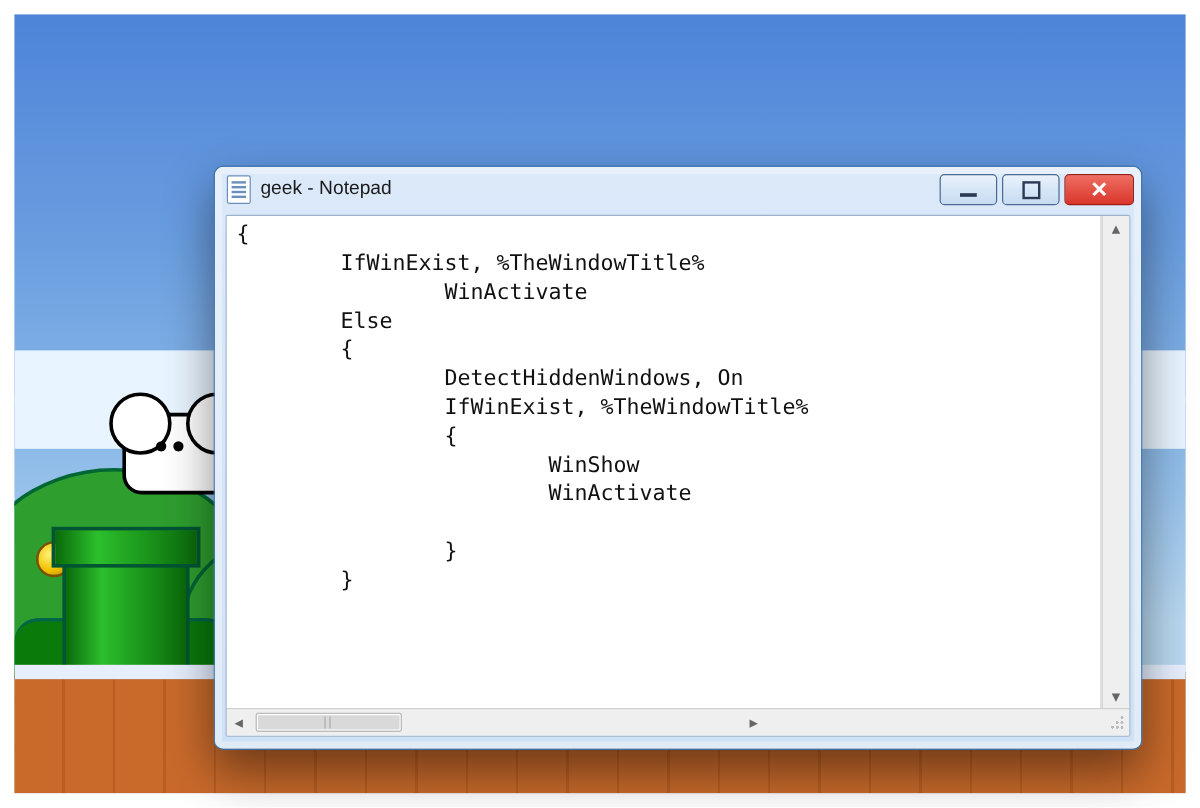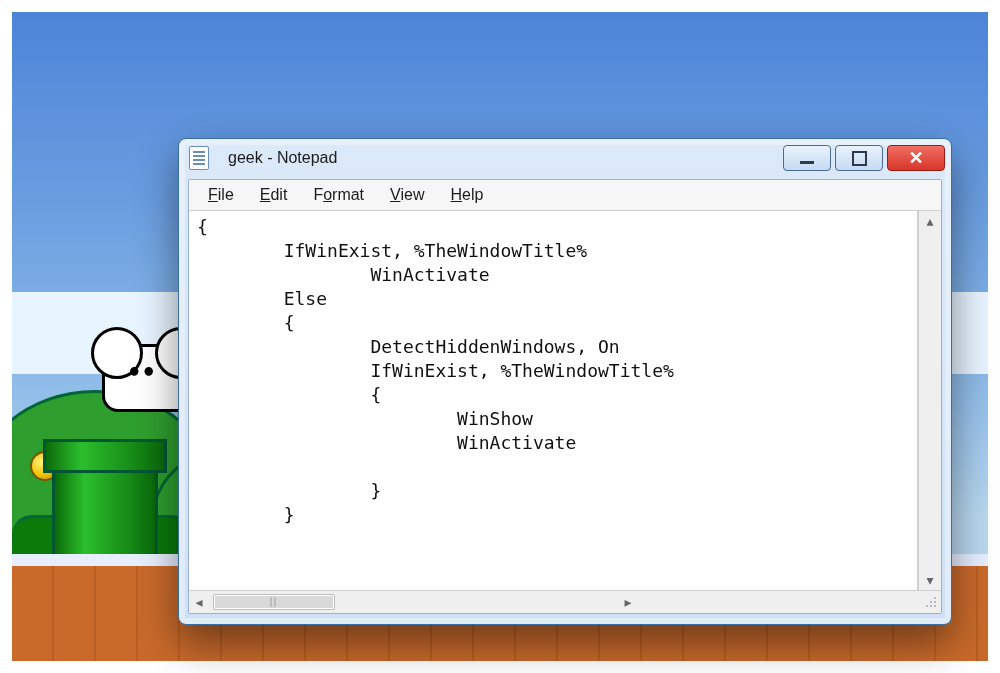--- a/index.html
+++ b/index.html
@@ -29,21 +29,21 @@
     background:repeating-linear-gradient(90deg,#c96a2b 0 40px,#b85e22 40px 42px),
                repeating-linear-gradient(0deg,#c96a2b 0 36px,#b85e22 36px 38px);
     border-top:6px solid #8a3f12;}
   .ground:before{content:"";position:absolute;left:0;right:0;top:-12px;height:12px;background:#e7efff;}
 
   
   .window{position:absolute;left:178px;top:138px;width:772px;height:485px;
     border:1px solid #3b6ea5;border-radius:8px;
     background:linear-gradient(#dbe9f9,#cfe1f5);
     box-shadow:0 18px 40px rgba(0,0,0,.45),0 0 0 6px rgba(255,255,255,.35) inset;}
-  .titlebar{position:relative;height:38px;display:flex;align-items:center;padding:0 6px 0 10px;gap:11px;}
+  .titlebar{position:relative;height:38px;display:flex;align-items:center;padding:0 6px 0 10px;}
   .app-icon{width:18px;height:22px;background:#fff;border:1px solid #6a8fbd;border-radius:2px;position:relative;margin-right:8px}
   .app-icon:after{content:"";position:absolute;left:3px;right:3px;top:4px;height:2px;background:#6a8fbd;box-shadow:0 4px 0 #6a8fbd,0 8px 0 #6a8fbd,0 12px 0 #6a8fbd}
   .title{font-size:16px;color:#1b1b1b}
   .winbtns{margin-left:auto;display:flex;gap:4px}
   .winbtn{width:46px;height:24px;border:1px solid #4a6a93;border-radius:4px;
     background:linear-gradient(#e9f2fc,#c6dbf2);display:flex;align-items:center;justify-content:center;
     font:700 16px/1 Arial;color:#2b3a52;cursor:default}
   .winbtn.close{width:56px;background:linear-gradient(#ef6e63,#d9362b);border-color:#9c1c13;color:#fff}
   .winbtn .sq{width:11px;height:11px;border:2px solid #2b3a52}
   .winbtn .mn{width:14px;height:0;border-top:3px solid #2b3a52;margin-top:8px}
@@ -104,27 +104,20 @@
         <div class="winbtn" title="Maximize">
             <div class="sq"></div>
           </div>
         <div class="winbtn close" title="Close">
             <span>✕</span>
           </div>
       </div>
     </div>
 
     <div class="chrome-inner">
-      <div class="menubar">
-        <div class="menuitem"><u>F</u>ile</div>
-        <div class="menuitem"><u>E</u>dit</div>
-        <div class="menuitem">F<u>o</u>rmat</div>
-        <div class="menuitem"><u>V</u>iew</div>
-        <div class="menuitem"><u>H</u>elp</div>
-      </div>
 
       <div class="editor-wrap">
         <div class="editor">{
         IfWinExist, %TheWindowTitle%
                 WinActivate
         Else
         {
                 DetectHiddenWindows, On
                 IfWinExist, %TheWindowTitle%
                 {

